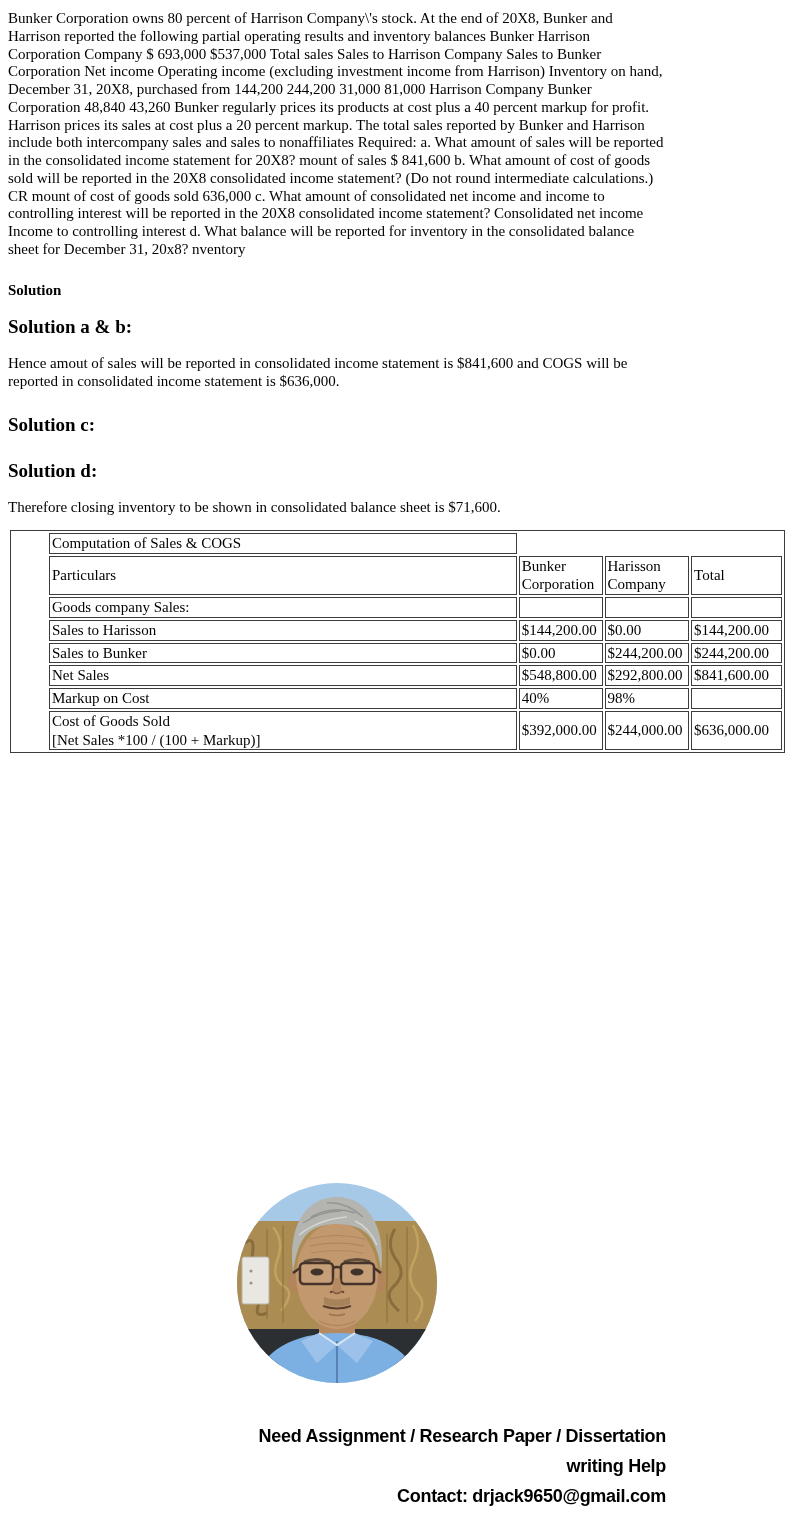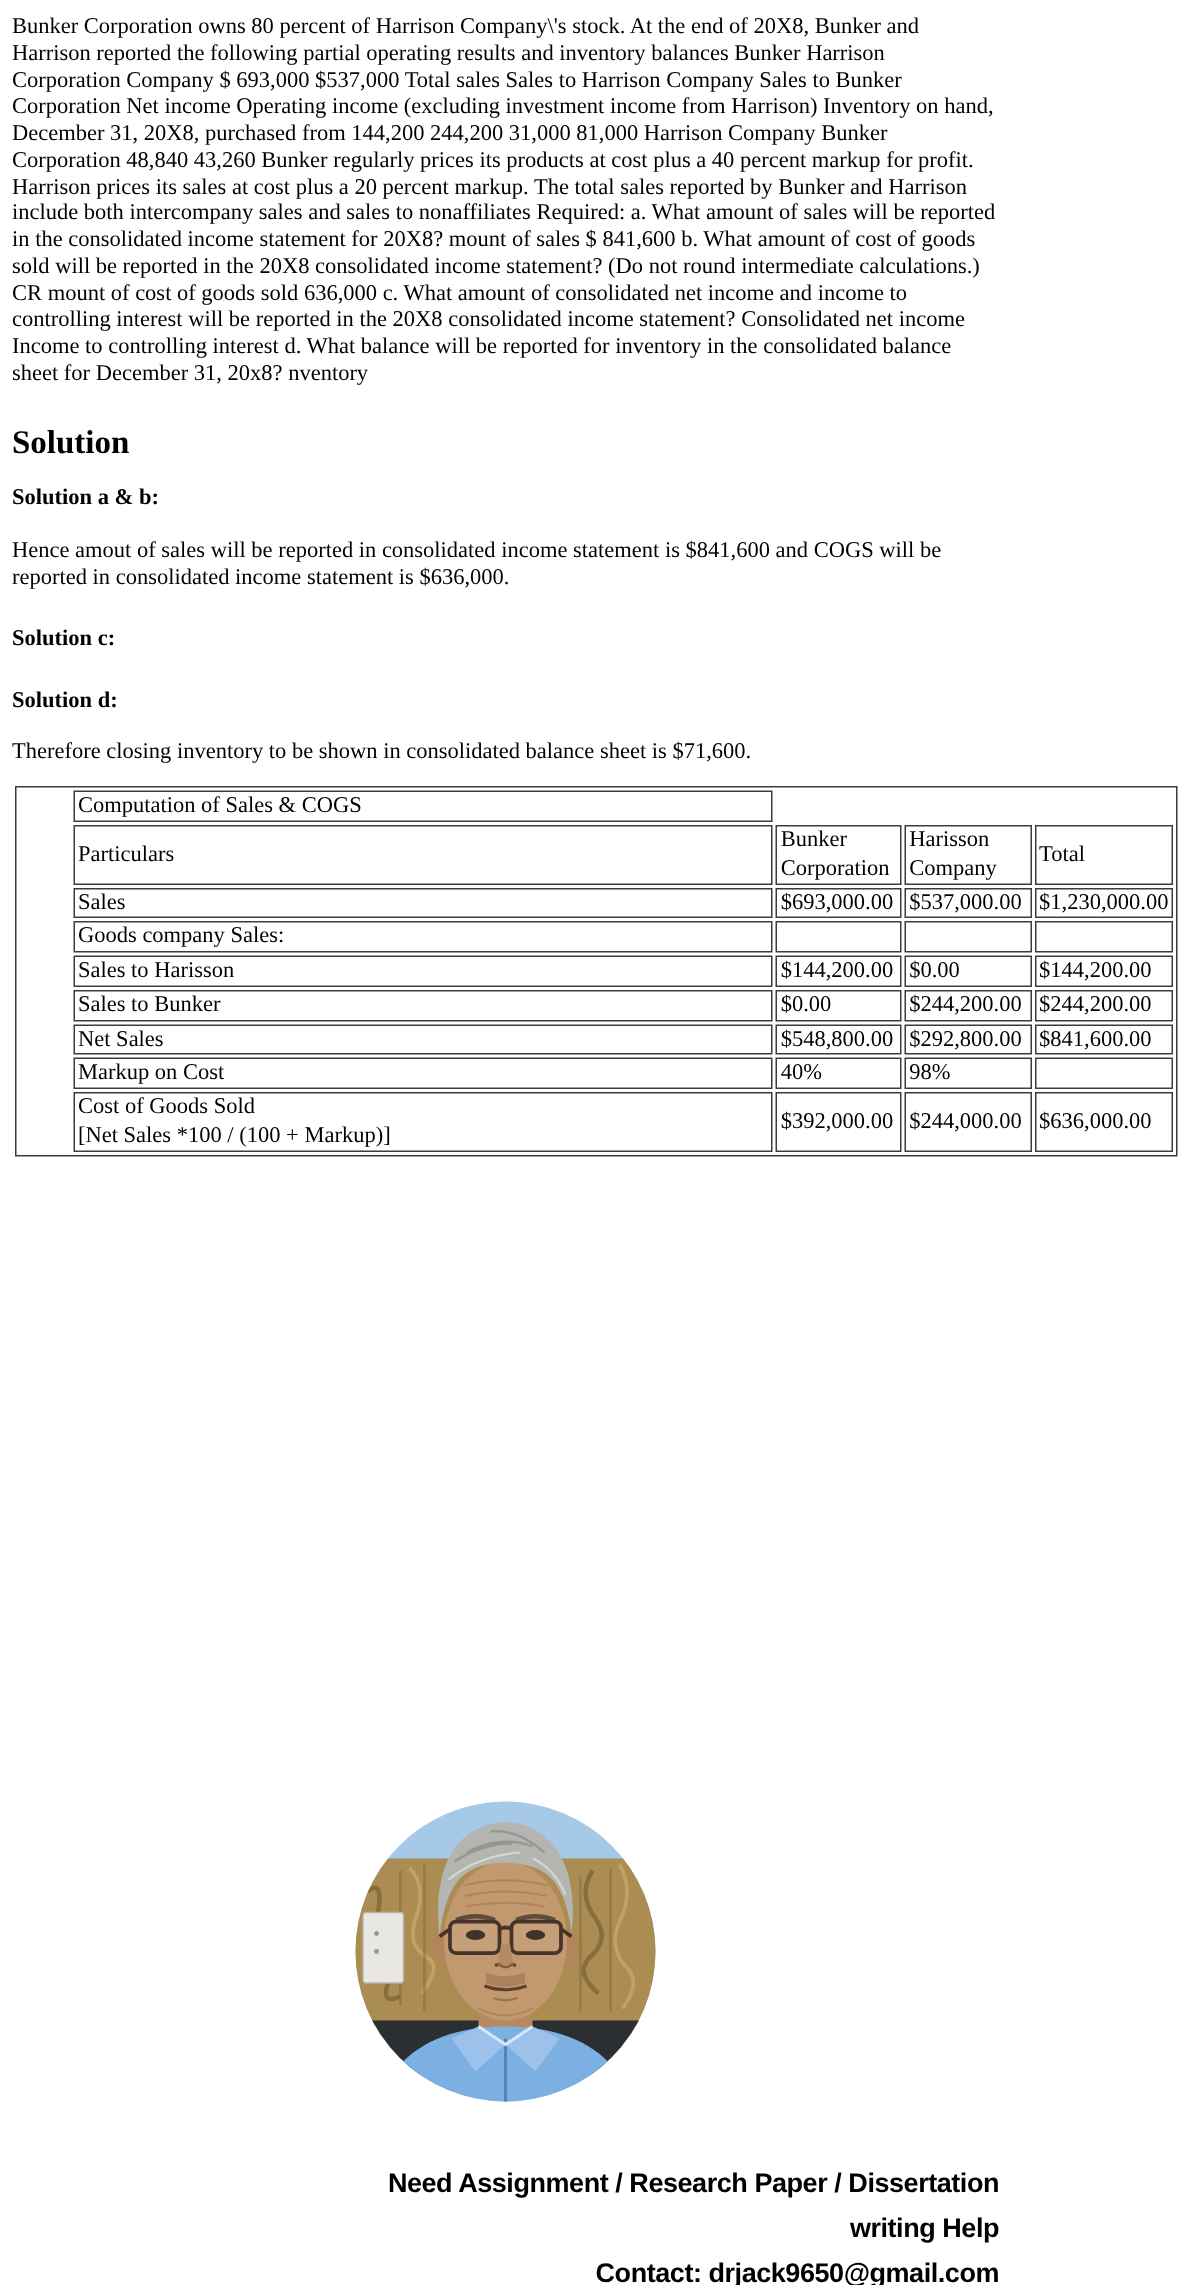--- a/index.html
+++ b/index.html
@@ -8,25 +8,25 @@
     background: #ffffff; color: #000000;
     font-family: "Liberation Serif", serif;
   }
   main { width: 674px; padding: 2px 8px 0 8px; }
 
   .question {
     font-size: 15px; line-height: 1.185;
     margin: 8px 0 0 0;
   }
   h2.sol-title {
-    font-size: 22px; line-height: 1.15;
+    font-size: 15px; line-height: 1.15;
     margin: 23px 0 0 0; font-weight: bold;
   }
   h3.sub {
-    font-size: 15px; line-height: 1.12;
+    font-size: 19px; line-height: 1.12;
     margin: 24px 0 0 0; font-weight: bold;
   }
   h3.sub.first { margin-top: 17px; }
   p.body-text {
     font-size: 15px; line-height: 1.2;
     margin: 17px 0 0 0;
   }
 
   table.comp {
     margin: 14px 0 0 2px;
@@ -95,26 +95,20 @@
       <tr>
         <td class="lbl">Computation of Sales &amp; COGS</td>
       </tr>
       <tr>
         <td class="lbl">Particulars</td>
         <td>Bunker Corporation</td>
         <td>Harisson Company</td>
         <td>Total</td>
       </tr>
       <tr>
-        <td class="lbl">Sales</td>
-        <td class="num">$693,000.00</td>
-        <td class="num">$537,000.00</td>
-        <td class="num">$1,230,000.00</td>
-      </tr>
-      <tr>
         <td class="lbl">Goods company Sales:</td>
         <td class="num"></td>
         <td class="num"></td>
         <td class="num"></td>
       </tr>
       <tr>
         <td class="lbl">Sales to Harisson</td>
         <td class="num">$144,200.00</td>
         <td class="num">$0.00</td>
         <td class="num">$144,200.00</td>

